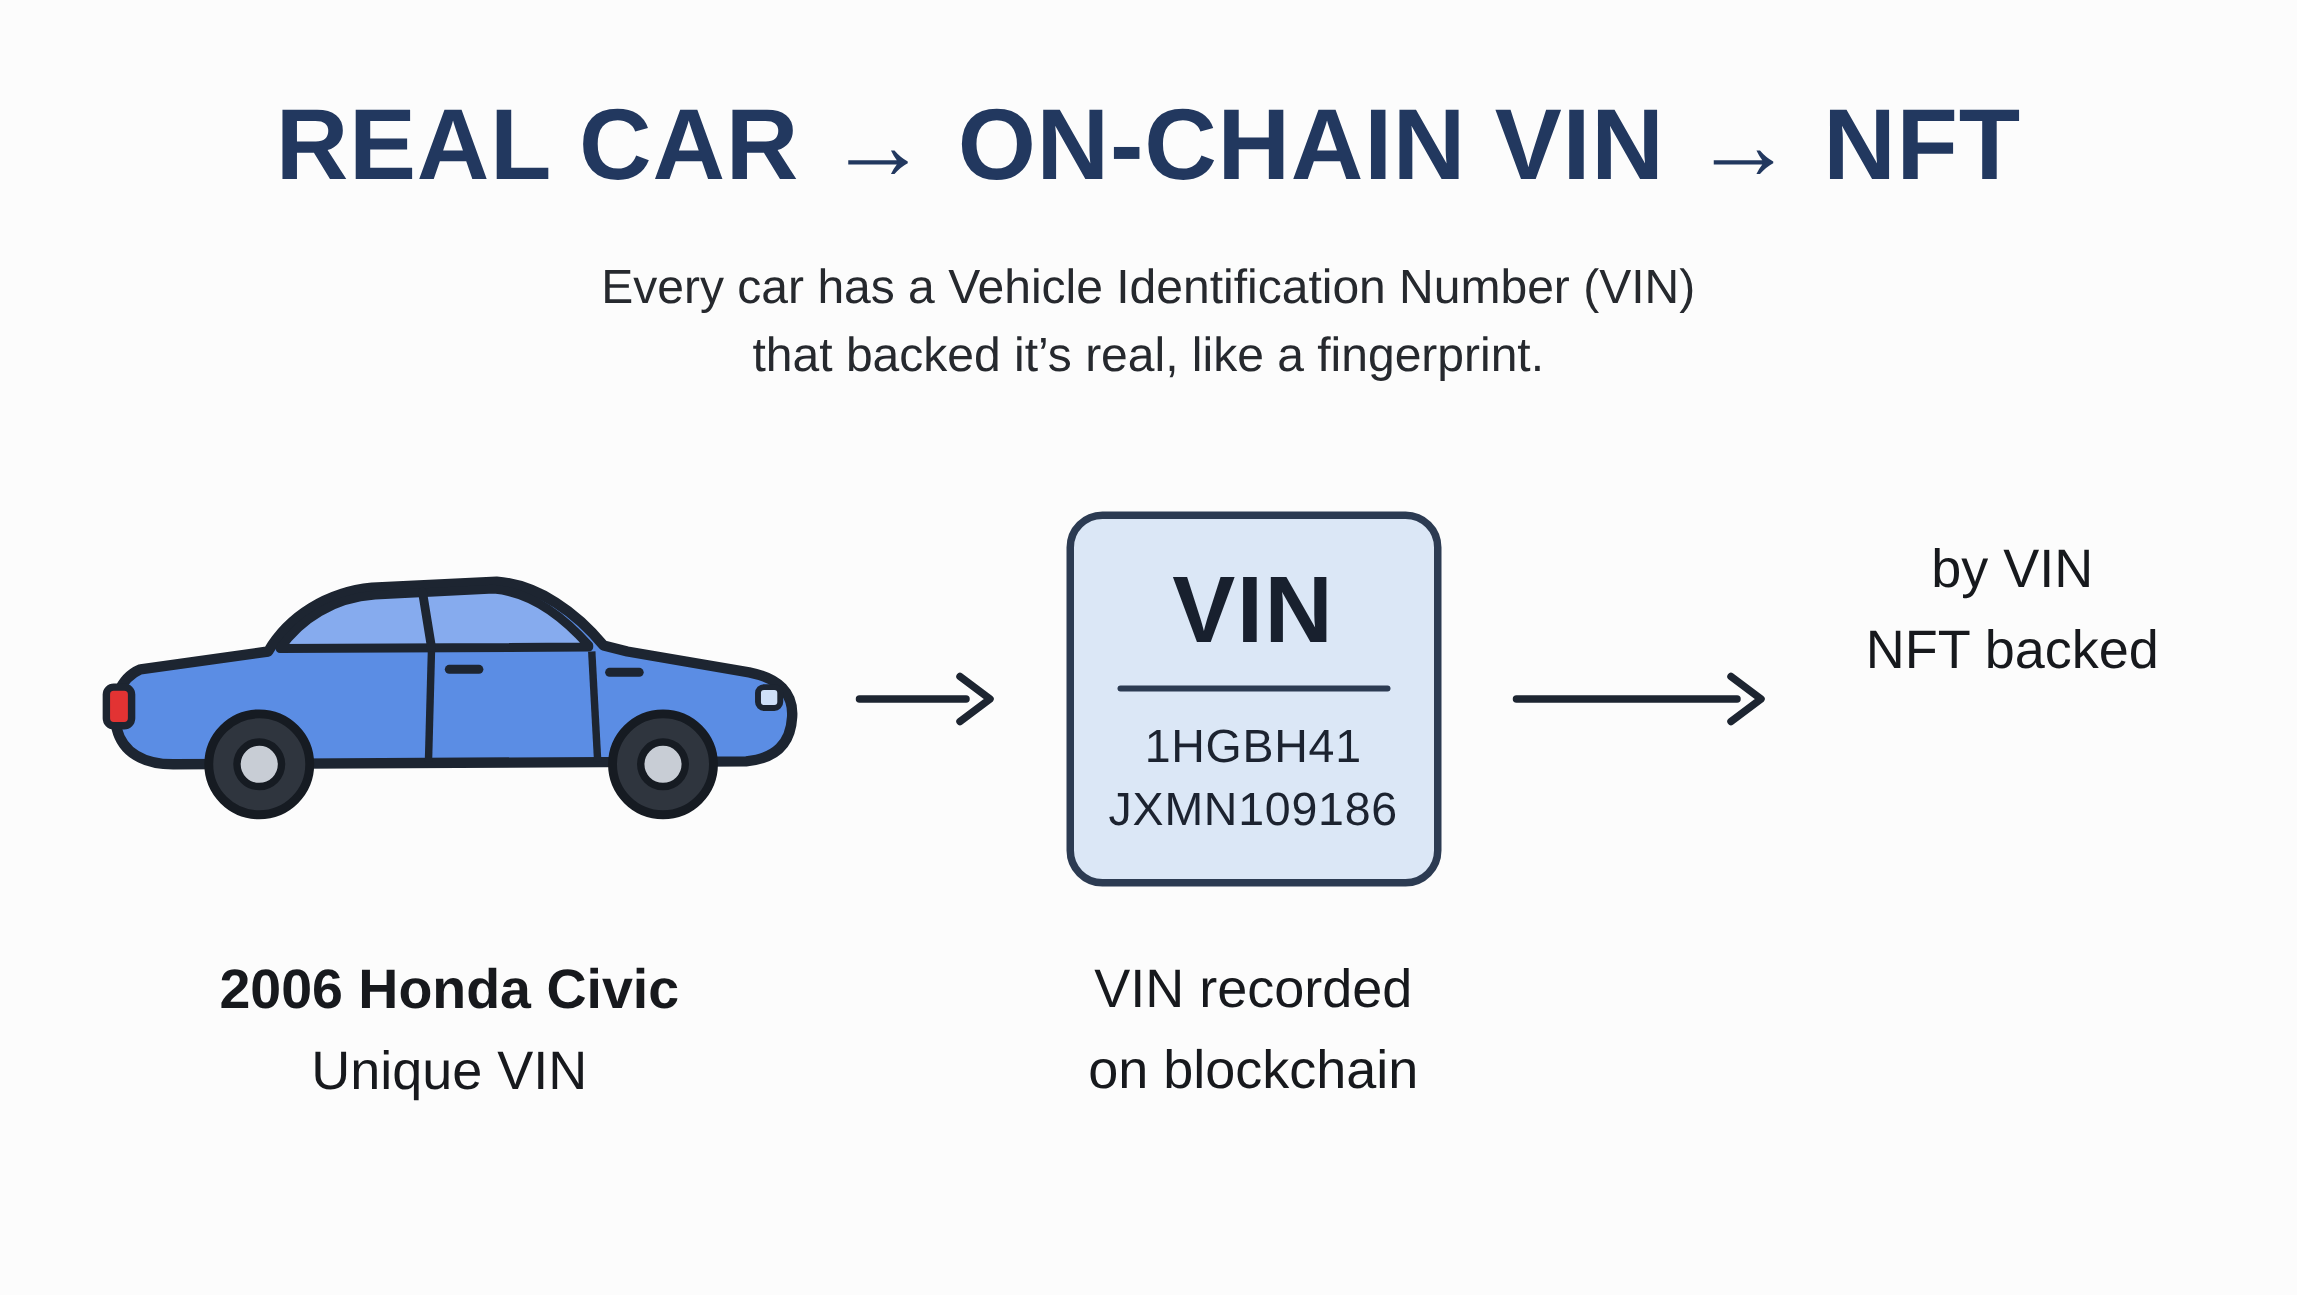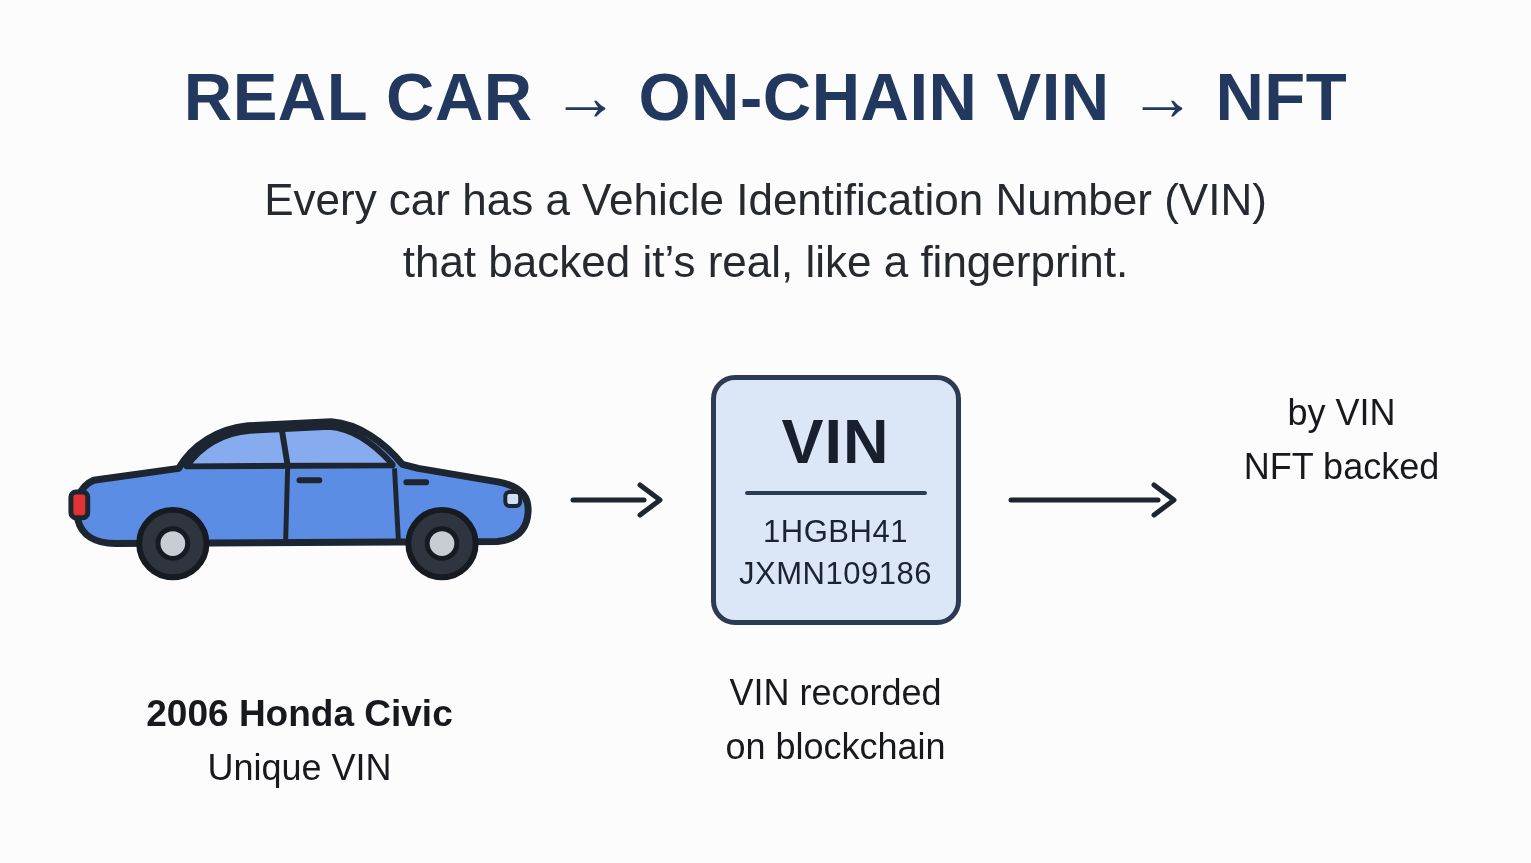--- a/index.html
+++ b/index.html
@@ -24,37 +24,37 @@
   header{text-align:center;}
   h1{
     margin:0;
     font-size:67px;
     font-weight:700;
     letter-spacing:0.5px;
     color:var(--title-navy);
   }
   .subtitle{
     margin:34px 0 0 0;
-    font-size:44px;
+    font-size:32px;
     line-height:1.42;
     color:var(--body-text);
   }
   .flow{
     margin-top:66px;
     display:flex;
     justify-content:center;
     align-items:flex-start;
     gap:18px;
   }
   .col{display:flex;flex-direction:column;align-items:center;}
   .art{
     height:280px;
     display:flex;align-items:center;justify-content:center;
   }
-  .car-col{width:500px;gap:20px;}
+  .car-col{width:500px;}
   .arrow-col-1{width:100px;}
   .vin-col{width:300px;}
   .arrow-col-2{width:180px;}
   .nft-col{width:280px;}
   .caption{
     margin-top:26px;
     text-align:center;
     font-size:36px;
     line-height:1.5;
     color:var(--caption-ink);

